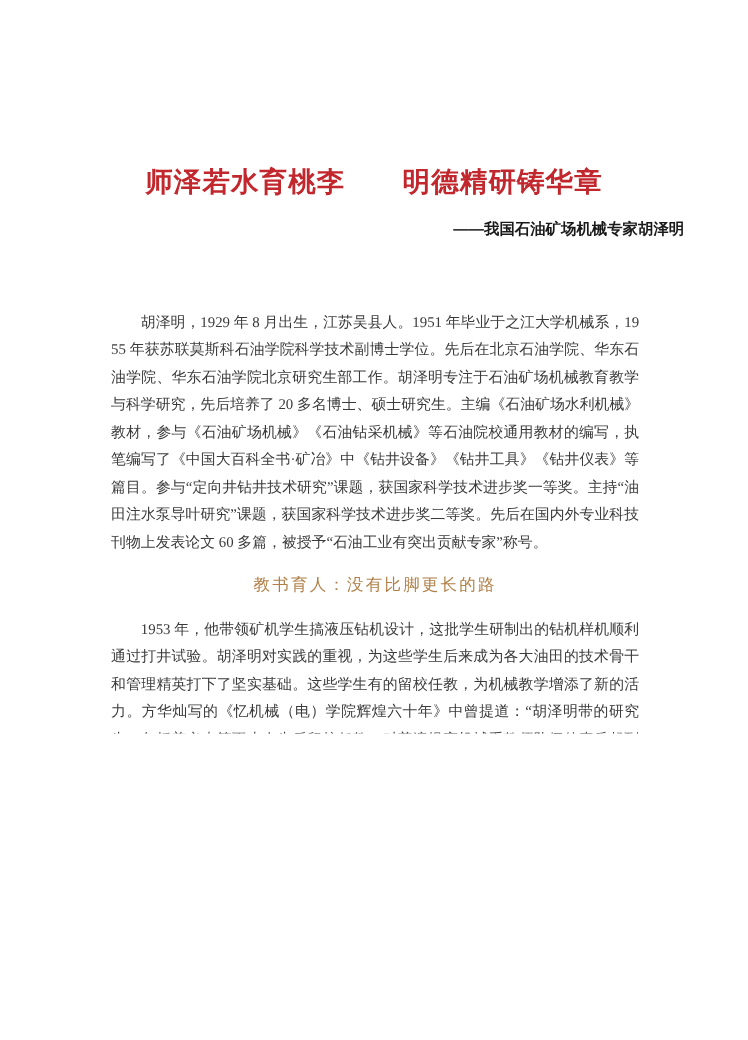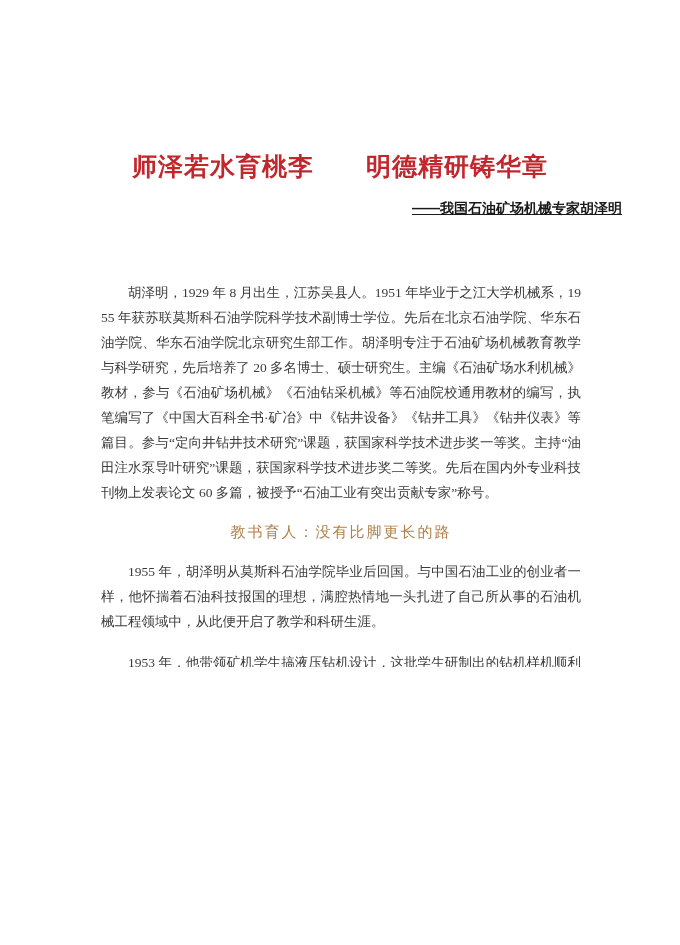--- a/index.html
+++ b/index.html
@@ -28,21 +28,20 @@
   }
   .doc-byline {
     margin-top: 15px;
     padding-right: 58px;
     text-align: right;
     font-size: 14px;
     line-height: 20px;
     font-weight: bold;
     color: #1a1a1a;
     font-family: "Liberation Sans", "DejaVu Sans", sans-serif;
-    text-decoration: underline;
   }
   .doc-body {
     margin: 62px 83px 0 85px;
     color: #3a3a3a;
   }
   .doc-body p {
     margin: 16px;
     font-size: 13.5px;
     line-height: 25px;
     text-align: justify;
@@ -66,16 +65,15 @@
 <div class="page">
   <h1 class="doc-title">师泽若水育桃李　　明德精研铸华章</h1>
 
   <div class="doc-byline">——我国石油矿场机械专家胡泽明</div>
 
   <div class="doc-body">
     <p>胡泽明，1929 年 8 月出生，江苏吴县人。1951 年毕业于之江大学机械系，1955 年获苏联莫斯科石油学院科学技术副博士学位。先后在北京石油学院、华东石油学院、华东石油学院北京研究生部工作。胡泽明专注于石油矿场机械教育教学与科学研究，先后培养了 20 多名博士、硕士研究生。主编《石油矿场水利机械》教材，参与《石油矿场机械》《石油钻采机械》等石油院校通用教材的编写，执笔编写了《中国大百科全书·矿冶》中《钻井设备》《钻井工具》《钻井仪表》等篇目。参与“定向井钻井技术研究”课题，获国家科学技术进步奖一等奖。主持“油田注水泵导叶研究”课题，获国家科学技术进步奖二等奖。先后在国内外专业科技刊物上发表论文 60 多篇，被授予“石油工业有突出贡献专家”称号。</p>
 
     <h2 class="section-heading">教书育人：没有比脚更长的路</h2>
 
-    <p>1955 年，胡泽明从莫斯科石油学院毕业后回国。与中国石油工业的创业者一样，他怀揣着石油科技报国的理想，满腔热情地一头扎进了自己所从事的石油机械工程领域中，从此便开启了教学和科研生涯。</p>
     <p>1953 年，他带领矿机学生搞液压钻机设计，这批学生研制出的钻机样机顺利通过打井试验。胡泽明对实践的重视，为这些学生后来成为各大油田的技术骨干和管理精英打下了坚实基础。这些学生有的留校任教，为机械教学增添了新的活力。方华灿写的《忆机械（电）学院辉煌六十年》中曾提道：“胡泽明带的研究生，包括姜义忠等不少人先后留校任教，对普遍提高机械系教师队伍的素质起到重要作用。”</p>
   </div>
 </div>
 
 </body></html>

